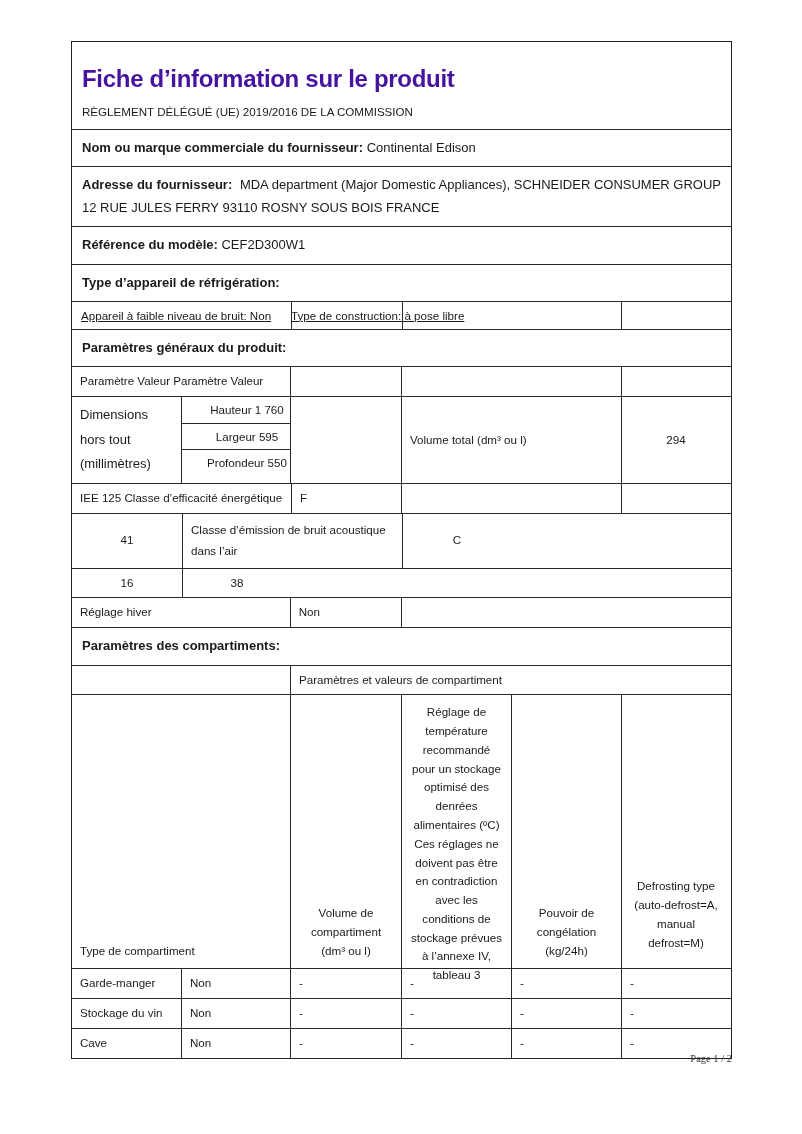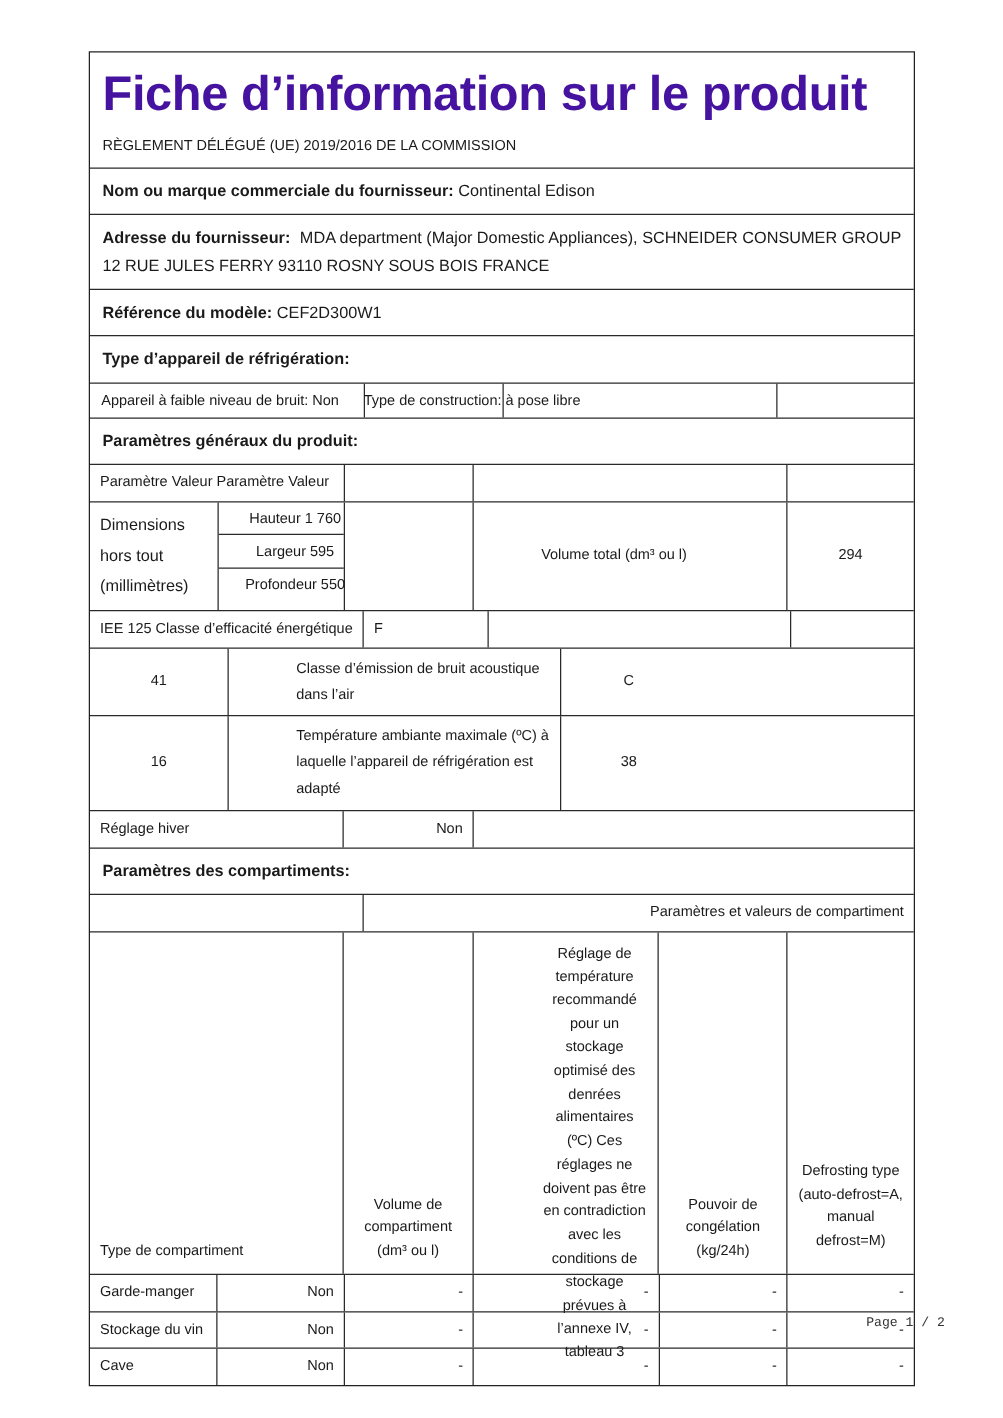--- a/index.html
+++ b/index.html
@@ -46,60 +46,60 @@
     box-sizing: border-box;
     padding: 5px 8px;
     font-size: 11.6px;
     line-height: 1.62;
     border-right: 1.3px solid #2a2a2a;
     overflow: visible;
     white-space: nowrap;
   }
   .cell.last { border-right: none; }
   .cell.wrap { white-space: normal; }
-  .cell.c { text-align: right; }
+  .cell.c { text-align: left; }
   .cell.mid { display: flex; align-items: center; justify-content: center; }
   .cell.midleft { display: flex; align-items: center; justify-content: flex-start; }
 
   
   .titleblock {
     padding: 12px 10px 9px 10px;
     border-bottom: 1.3px solid #2a2a2a;
   }
   .doctitle {
     color: #4513a0;
-    font-size: 39px;
+    font-size: 24px;
     font-weight: bold;
     letter-spacing: -0.3px;
     line-height: 1.12;
-    margin: 0 0 11px 0;
+    margin: 12px 0 11px 0;
   }
   .docsub {
     font-size: 11.6px;
     line-height: 1.4;
     margin: 0;
   }
 
   .bandrow {
     padding: 7px 10px;
     font-size: 13px;
     line-height: 1.72;
     border-bottom: 1.3px solid #2a2a2a;
   }
   .bandrow:last-child { border-bottom: none; }
   .bandrow b { font-weight: bold; }
 
   
   .ovrow { position: relative; height: 27px; border-bottom: 1.3px solid #2a2a2a; }
   .ovrow .vline { position: absolute; top: 0; bottom: 0; width: 1.3px; background: #2a2a2a; }
-  .ovrow .txt { position: absolute; top: 5px; font-size: 11.6px; line-height: 1.5; white-space: nowrap; }
+  .ovrow .txt { position: absolute; top: 5px; font-size: 11.6px; line-height: 1.5; white-space: nowrap; text-decoration: underline; }
 
   .w-a { width: 219px; }  
   .w-b { width: 111px; }  
-  .w-c { width: 110px; margin-left: 46px; }  
+  .w-c { width: 110px; }  
   .w-d { width: 110px; }  
   .w-e { width: 108px; }  
 
   .w-lbl { width: 110px; }  
   .w-sub { width: 109px; }  
 
   .dim-left { width: 110px; box-sizing: border-box; padding: 6px 8px; font-size: 13px; line-height: 1.9; border-right: 1.3px solid #2a2a2a; }
   .dim-mid { width: 109px; box-sizing: border-box; border-right: 1.3px solid #2a2a2a; }
   .dim-mid .d { height: 25.5px; border-bottom: 1.3px solid #2a2a2a; display: flex; align-items: center; justify-content: center; font-size: 11.6px; white-space: nowrap; position: relative; }
   .dim-mid .d span { position: relative; left: 11px; }
@@ -109,22 +109,21 @@
   .vhdr { font-size: 11.6px; line-height: 1.62; text-align: center; }
 
   .footer {
     position: absolute;
     left: 71px;
     top: 1053px;
     width: 661px;
     text-align: right;
     font-size: 10.5px;
     color: #333;
-    font-family: Liberation Mono, monospace;
-    margin-left: 24px;
+    font-family: Liberation Serif, serif;
   }
 </style>
 </head>
 <body>
 
 <div class="page">
 
   <div class="doc">
 
     <div class="titleblock">
@@ -198,21 +197,20 @@
 
     <div class="row">
       <div class="cell mid w-b">41</div>
       <div class="cell wrap w-c" style="width:220px;line-height:1.8;padding:6px 8px">Classe d’émission de bruit acoustique dans l’air</div>
       <div class="cell mid w-e last">C</div>
     </div>
 
 
     <div class="row">
       <div class="cell mid w-b">16</div>
-      <div class="cell wrap w-c" style="width:220px;line-height:1.8;padding:6px 8px">Température ambiante maximale (ºC) à laquelle l’appareil de réfrigération est adapté</div>
       <div class="cell mid w-e last">38</div>
     </div>
 
     <div class="row">
       <div class="cell w-a">Réglage hiver</div>
       <div class="cell c w-b">Non</div>
       <div class="cell w-c last" style="width:330px">&nbsp;</div>
     </div>
 
     <div class="bandrow">

